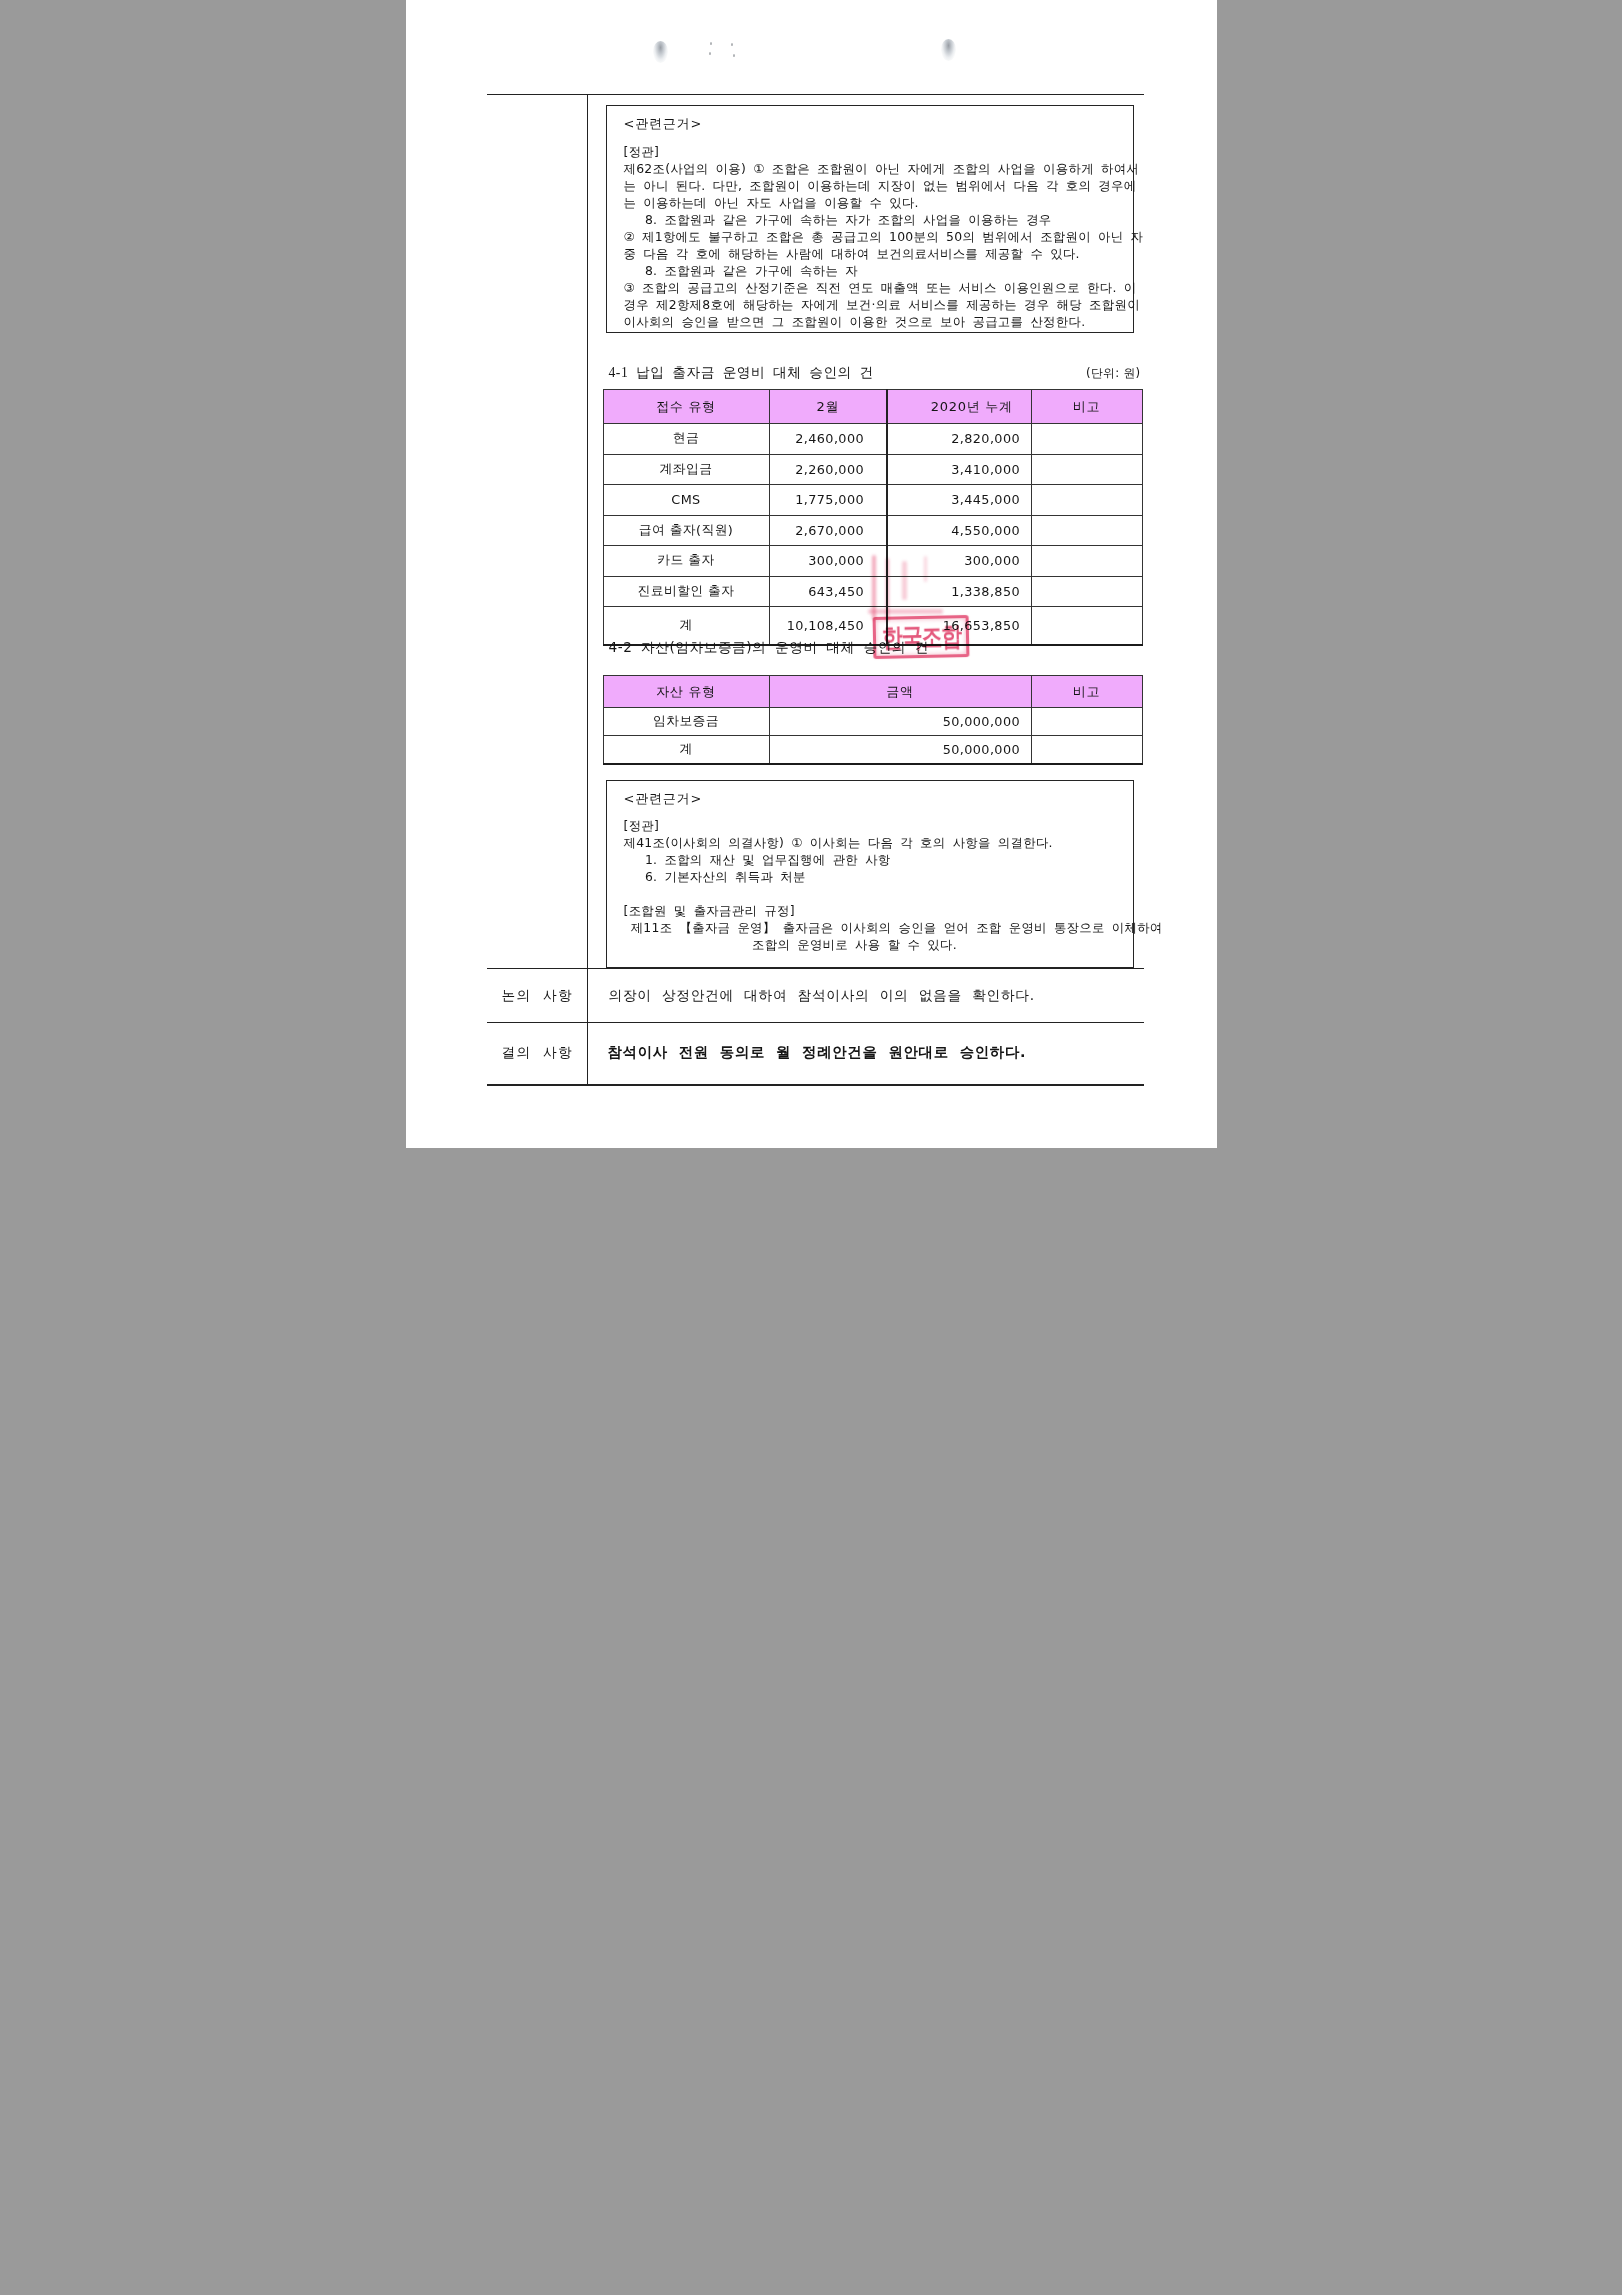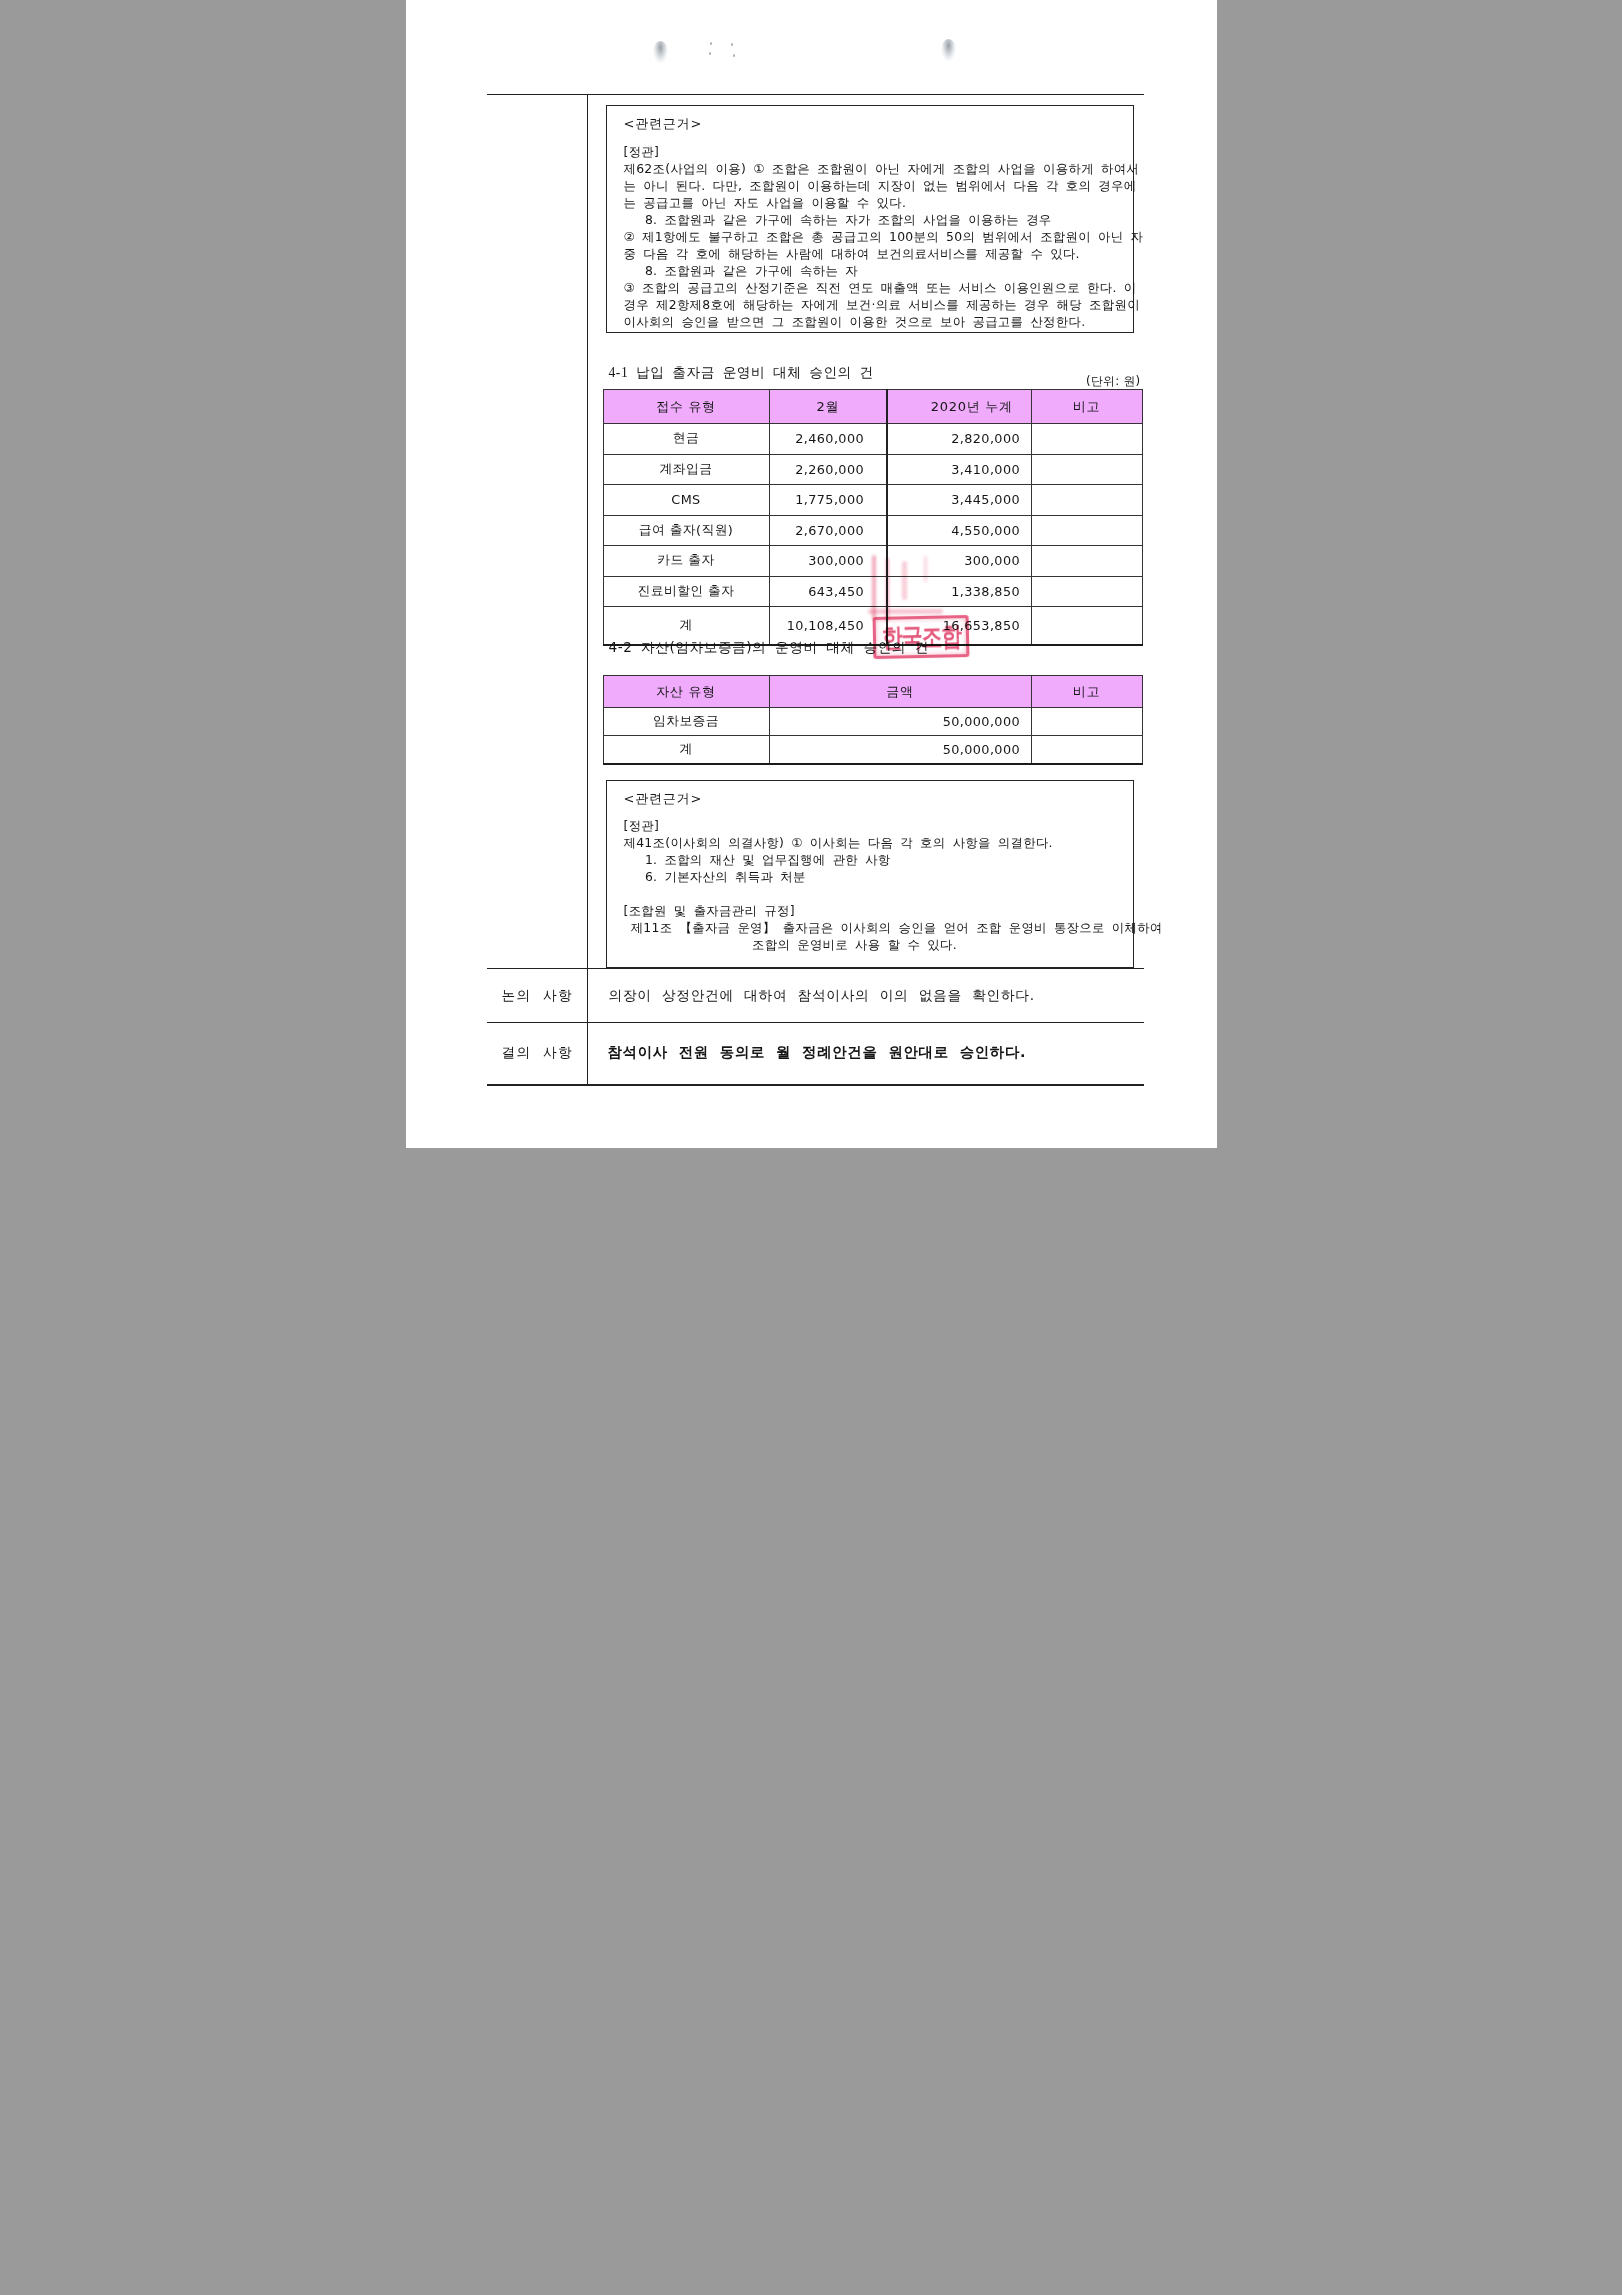--- a/index.html
+++ b/index.html
@@ -75,33 +75,33 @@
   <div class="hrule" style="left:81px; top:968px; width:657px; height:1.3px;"></div>
   <div class="hrule" style="left:81px; top:1022px; width:657px; height:1.3px;"></div>
   <div class="hrule" style="left:81px; top:1084px; width:657px; height:2px;"></div>
 
   <div class="ref-box" style="left:200px; top:105px; width:528px; height:228px; padding:9.2px 17px;">
     <div class="ref-title">&lt;관련근거&gt;</div>
     <div>
         <div class="tline">[정관]</div>
         <div class="tline">제62조(사업의 이용) ① 조합은 조합원이 아닌 자에게 조합의 사업을 이용하게 하여서</div>
         <div class="tline">는 아니 된다. 다만, 조합원이 이용하는데 지장이 없는 범위에서 다음 각 호의 경우에</div>
-        <div class="tline">는 공급고를 아닌 자도 사업을 이용할 수 있다.</div>
+        <div class="tline">는 이용하는데 아닌 자도 사업을 이용할 수 있다.</div>
         <div class="tline">   8. 조합원과 같은 가구에 속하는 자가 조합의 사업을 이용하는 경우</div>
         <div class="tline">② 제1항에도 불구하고 조합은 총 공급고의 100분의 50의 범위에서 조합원이 아닌 자</div>
         <div class="tline">중 다음 각 호에 해당하는 사람에 대하여 보건의료서비스를 제공할 수 있다.</div>
         <div class="tline">   8. 조합원과 같은 가구에 속하는 자</div>
         <div class="tline">③ 조합의 공급고의 산정기준은 직전 연도 매출액 또는 서비스 이용인원으로 한다. 이</div>
         <div class="tline">경우 제2항제8호에 해당하는 자에게 보건·의료 서비스를 제공하는 경우 해당 조합원이</div>
         <div class="tline">이사회의 승인을 받으면 그 조합원이 이용한 것으로 보아 공급고를 산정한다.</div>
       </div>
   </div>
 
   <div class="sec-heading" style="left:203px; top:364px;font-family:Liberation Serif, serif;">4-1 납입 출자금 운영비 대체 승인의 건</div>
-  <div class="unit-label" style="right:76px; top:374px;">(단위: 원)</div>
+  <div class="unit-label" style="right:76px; top:366px;">(단위: 원)</div>
 
   <table class="doc" id="table41" style="left:197px; top:389px; width:539px;">
     <colgroup>
         <col style="width:166px">
         <col style="width:118px">
         <col style="width:144px">
         <col style="width:111px">
       </colgroup>
     <thead>
       <tr>

